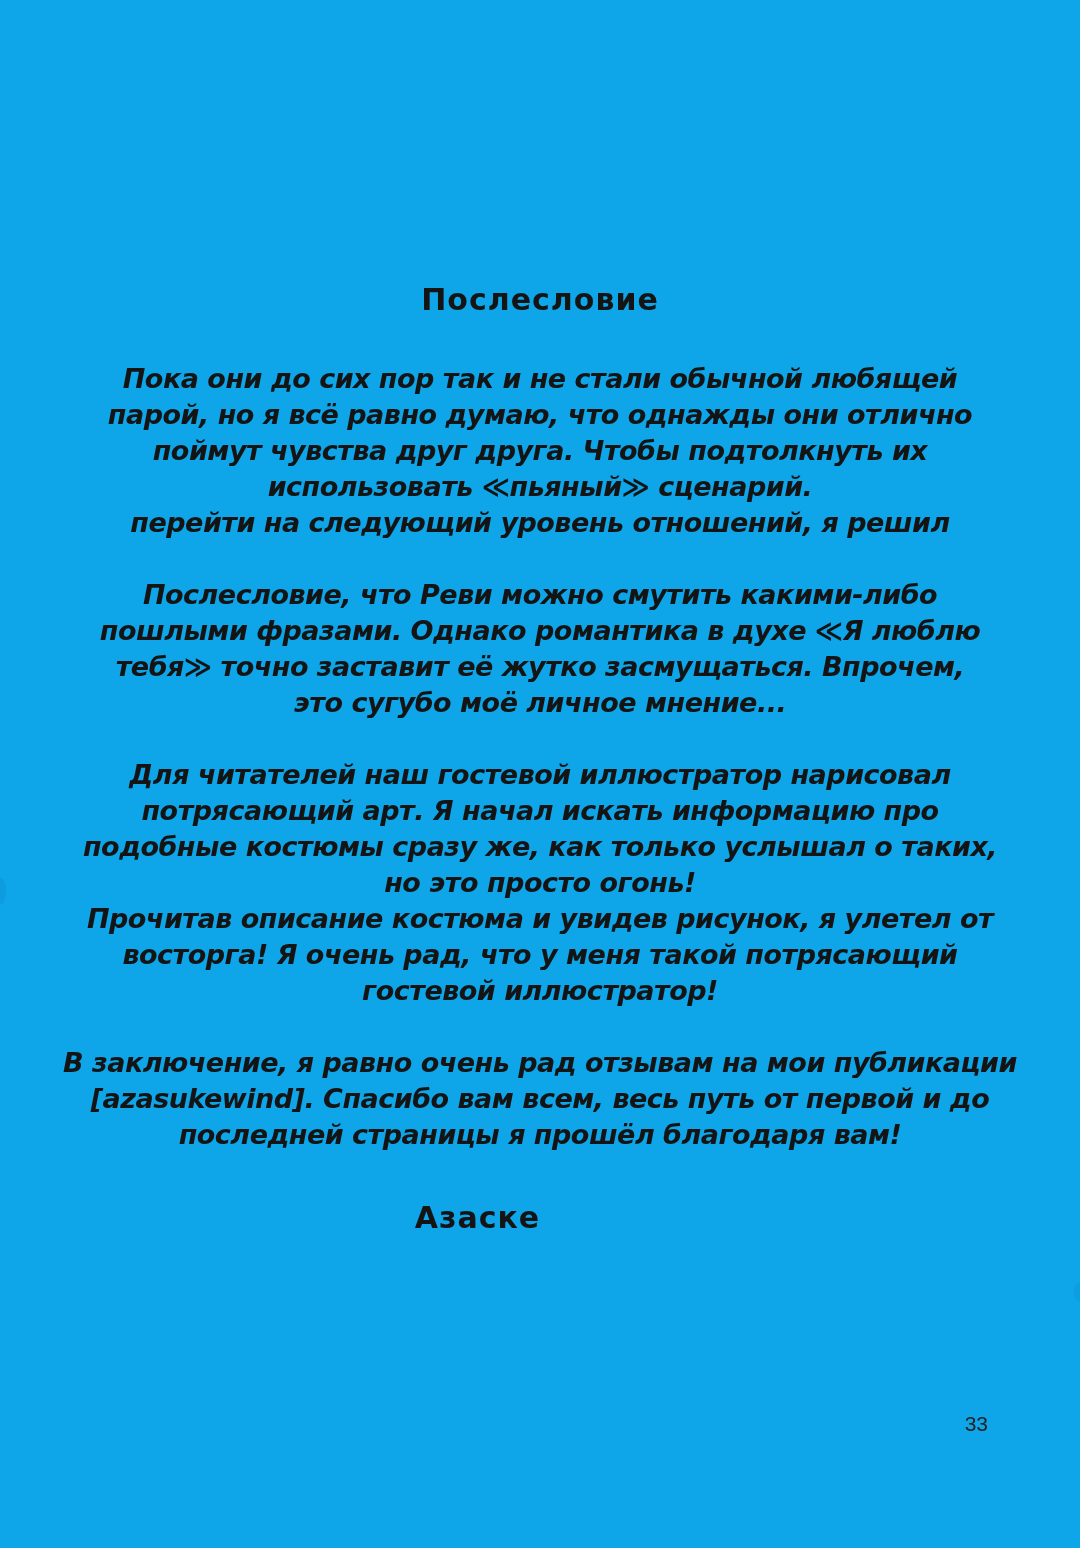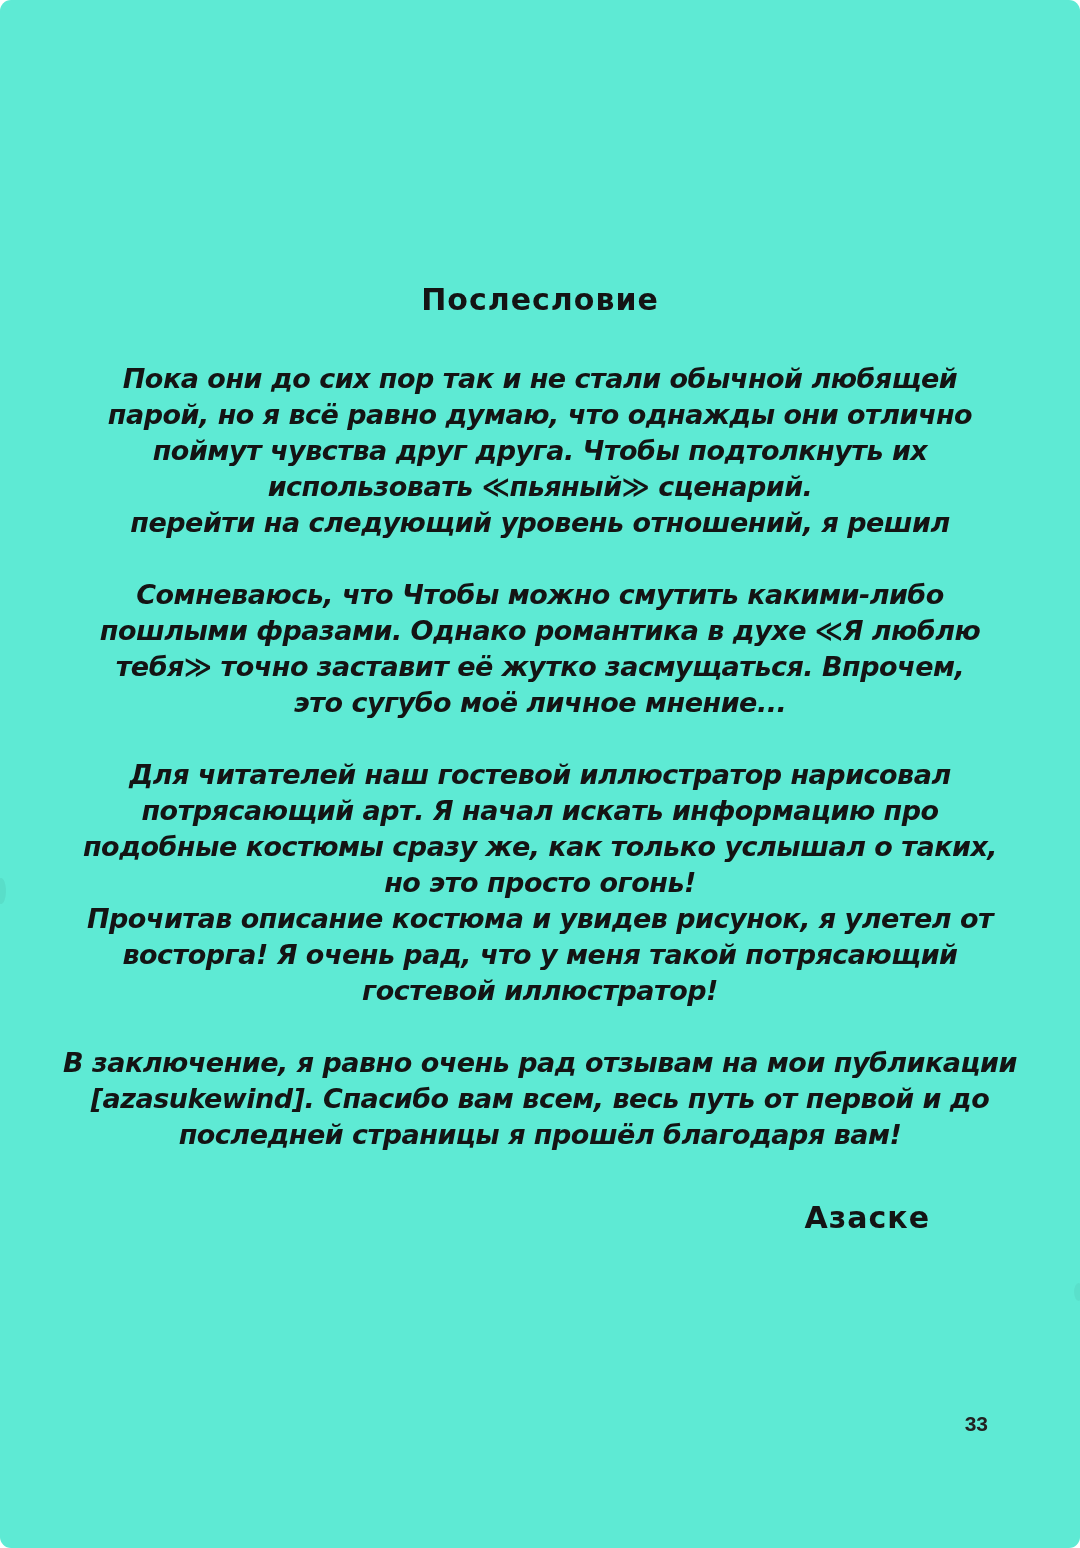--- a/index.html
+++ b/index.html
@@ -4,25 +4,24 @@
 <style>
   html, body {
     margin: 0;
     padding: 0;
     background: #ffffff;
   }
   .page {
     position: relative;
     width: 1080px;
     height: 1548px;
-    background: #5eead4;
+    background: #0ea5e9;
     color: #141414;
     overflow: hidden;
     font-family: "DejaVu Sans", sans-serif;
-    border-radius: 11px;
   }
   .content {
     position: absolute;
     top: 283px;
     left: 50%;
     transform: translateX(-50%);
     width: 1030px;
     text-align: center;
   }
   .title {
@@ -39,33 +38,32 @@
     font-style: italic;
     letter-spacing: -0.5px;
     margin: 0 0 36px 0;
   }
   .para div {
     white-space: nowrap;
   }
   .signature {
     margin-top: 48px;
     padding-right: 125px;
-    text-align: right;
     font-size: 30px;
     line-height: 34px;
     font-weight: 700;
     letter-spacing: 1px;
   }
   .page-number {
     position: absolute;
     right: 92px;
     top: 1412px;
     font-family: "Liberation Sans", sans-serif;
     font-size: 21px;
-    font-weight: 700;
+    font-weight: 400;
     color: #222222;
   }
   .scan-artifact {
     position: absolute;
     background: rgba(0,0,0,0.05);
     border-radius: 50%;
   }
   .artifact-left  { left: -4px;  top: 878px;  width: 10px; height: 26px; }
   .artifact-right { right: -3px; top: 1283px; width: 9px;  height: 18px; background: rgba(0,0,0,0.04); }
 </style>
@@ -78,21 +76,21 @@
 
     <div id="paragraphs">
         <div class="para">
           <div>Пока они до сих пор так и не стали обычной любящей</div>
           <div>парой, но я всё равно думаю, что однажды они отлично</div>
           <div>поймут чувства друг друга. Чтобы подтолкнуть их</div>
           <div>использовать ≪пьяный≫ сценарий.</div>
           <div>перейти на следующий уровень отношений, я решил</div>
         </div>
         <div class="para">
-          <div>Сомневаюсь, что Чтобы можно смутить какими-либо</div>
+          <div>Послесловие, что Реви можно смутить какими-либо</div>
           <div>пошлыми фразами. Однако романтика в духе ≪Я люблю</div>
           <div>тебя≫ точно заставит её жутко засмущаться. Впрочем,</div>
           <div>это сугубо моё личное мнение...</div>
         </div>
         <div class="para">
           <div>Для читателей наш гостевой иллюстратор нарисовал</div>
           <div>потрясающий арт. Я начал искать информацию про</div>
           <div>подобные костюмы сразу же, как только услышал о таких,</div>
           <div>но это просто огонь!</div>
           <div>Прочитав описание костюма и увидев рисунок, я улетел от</div>

